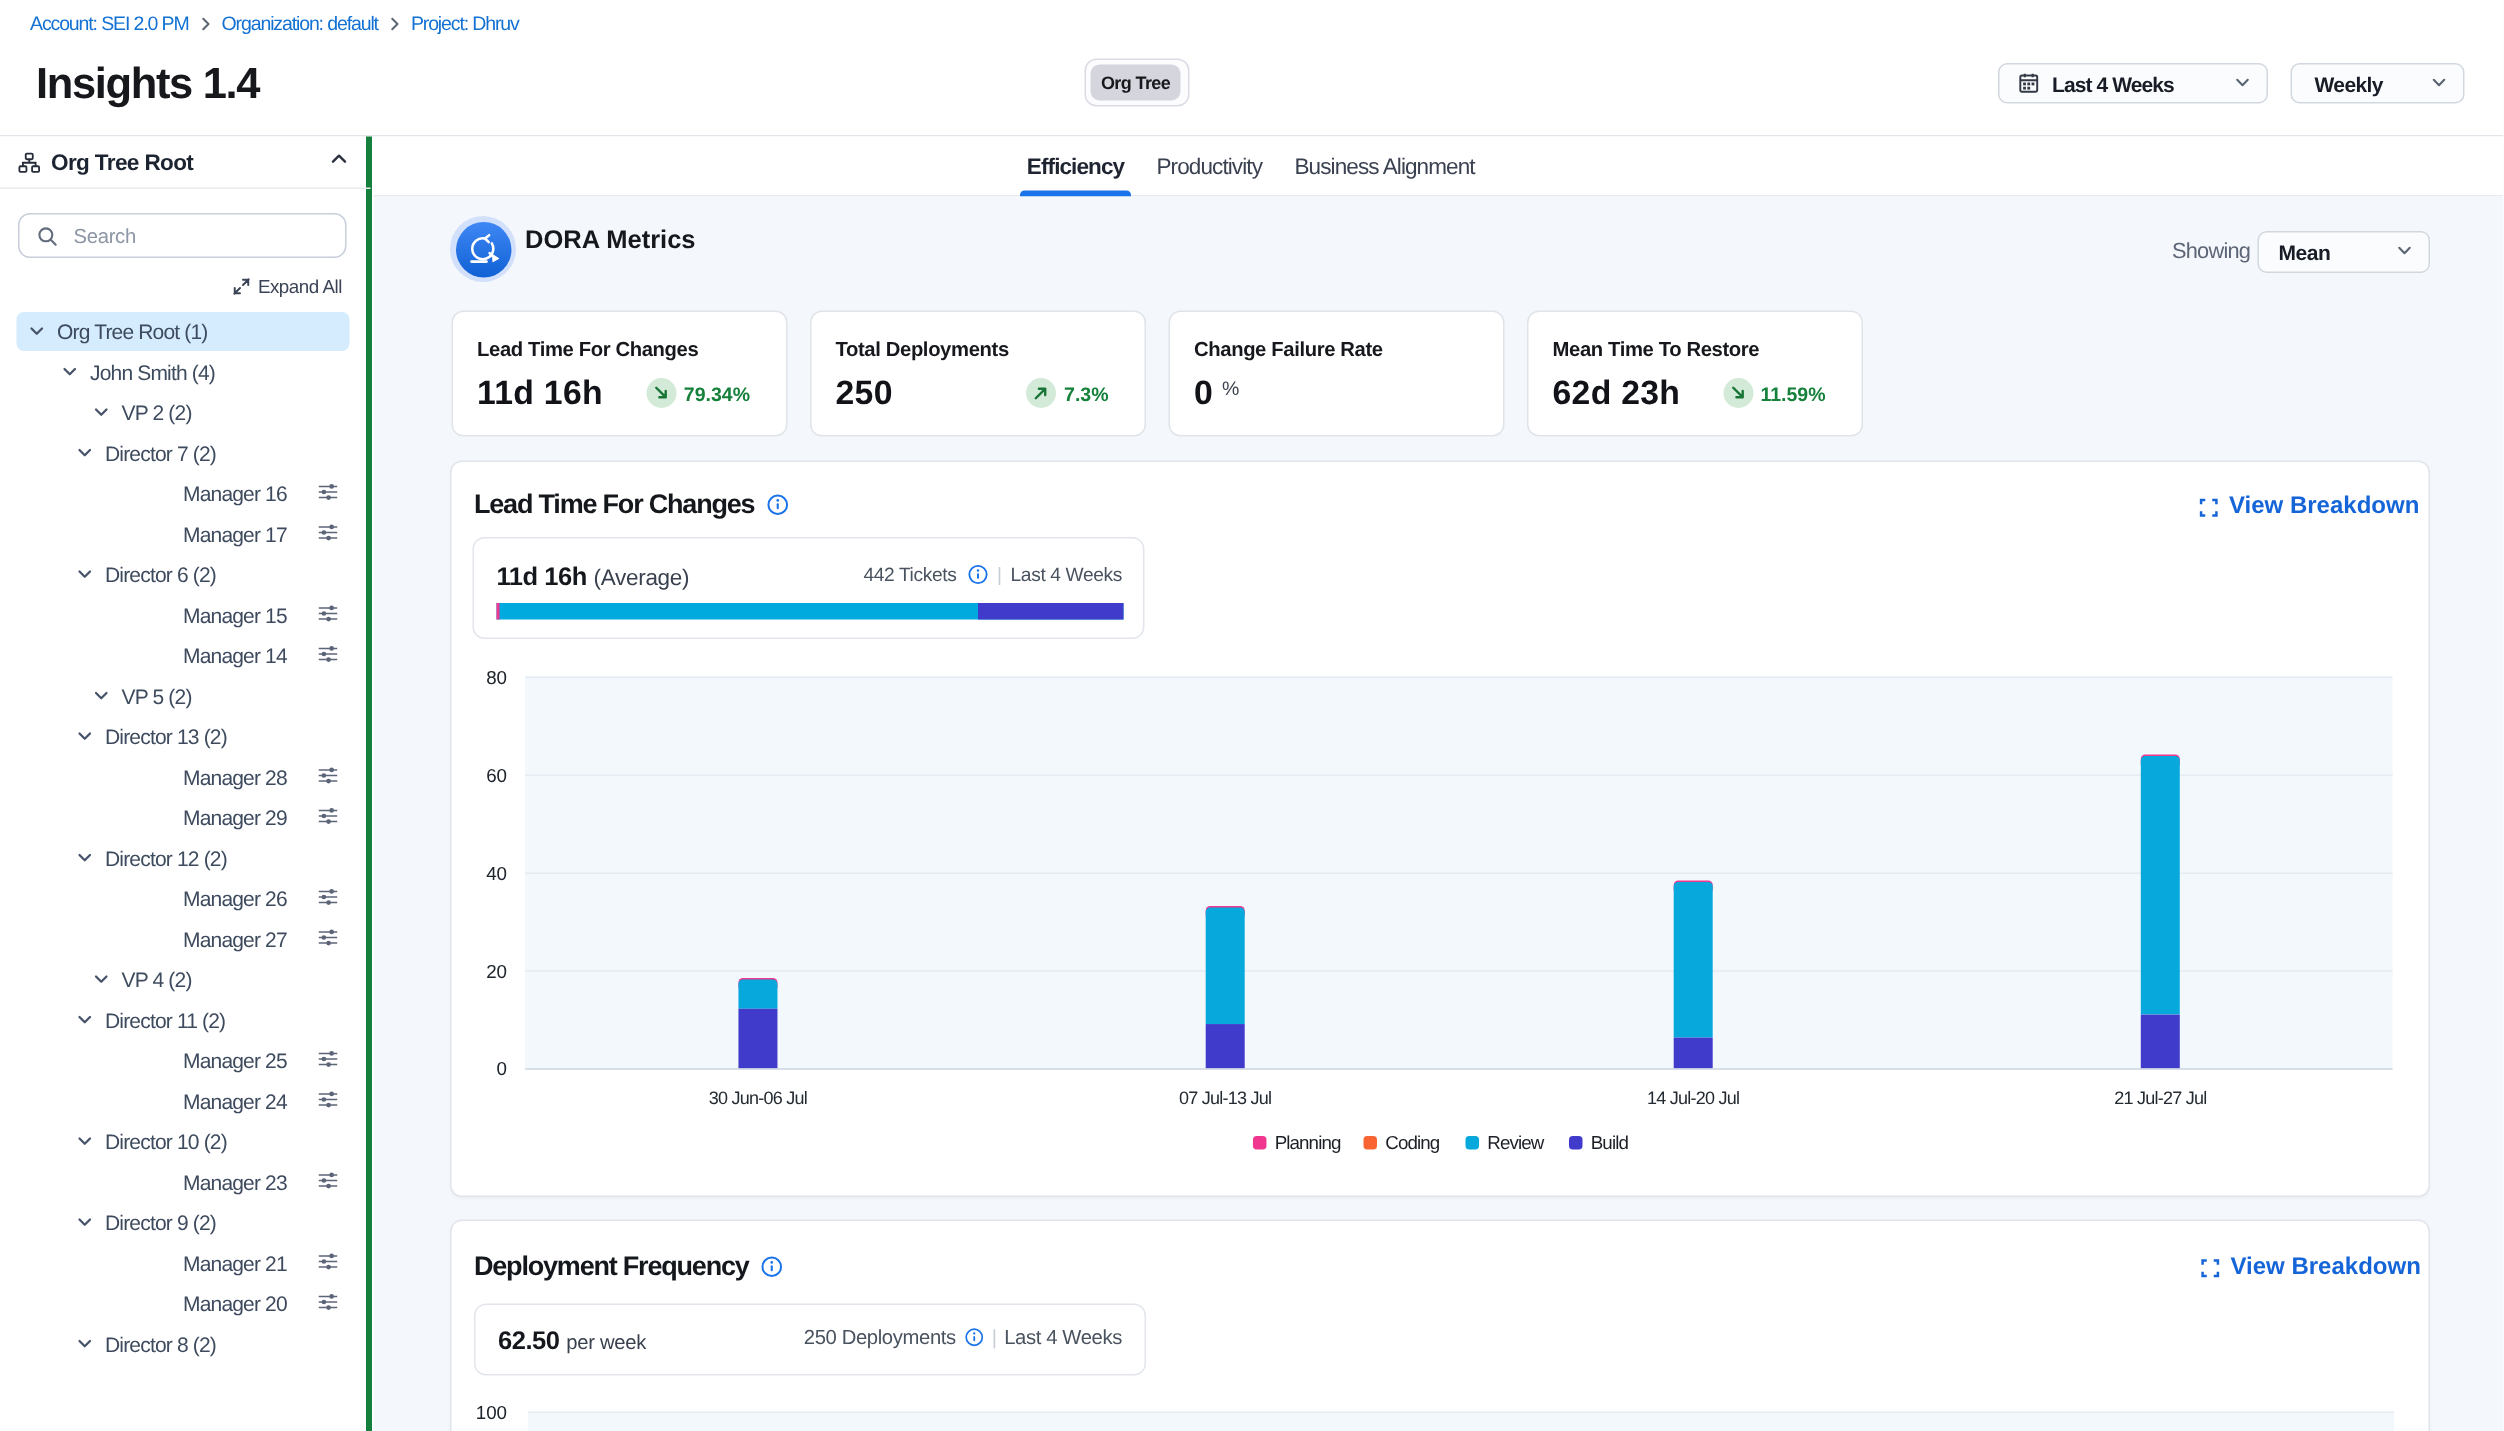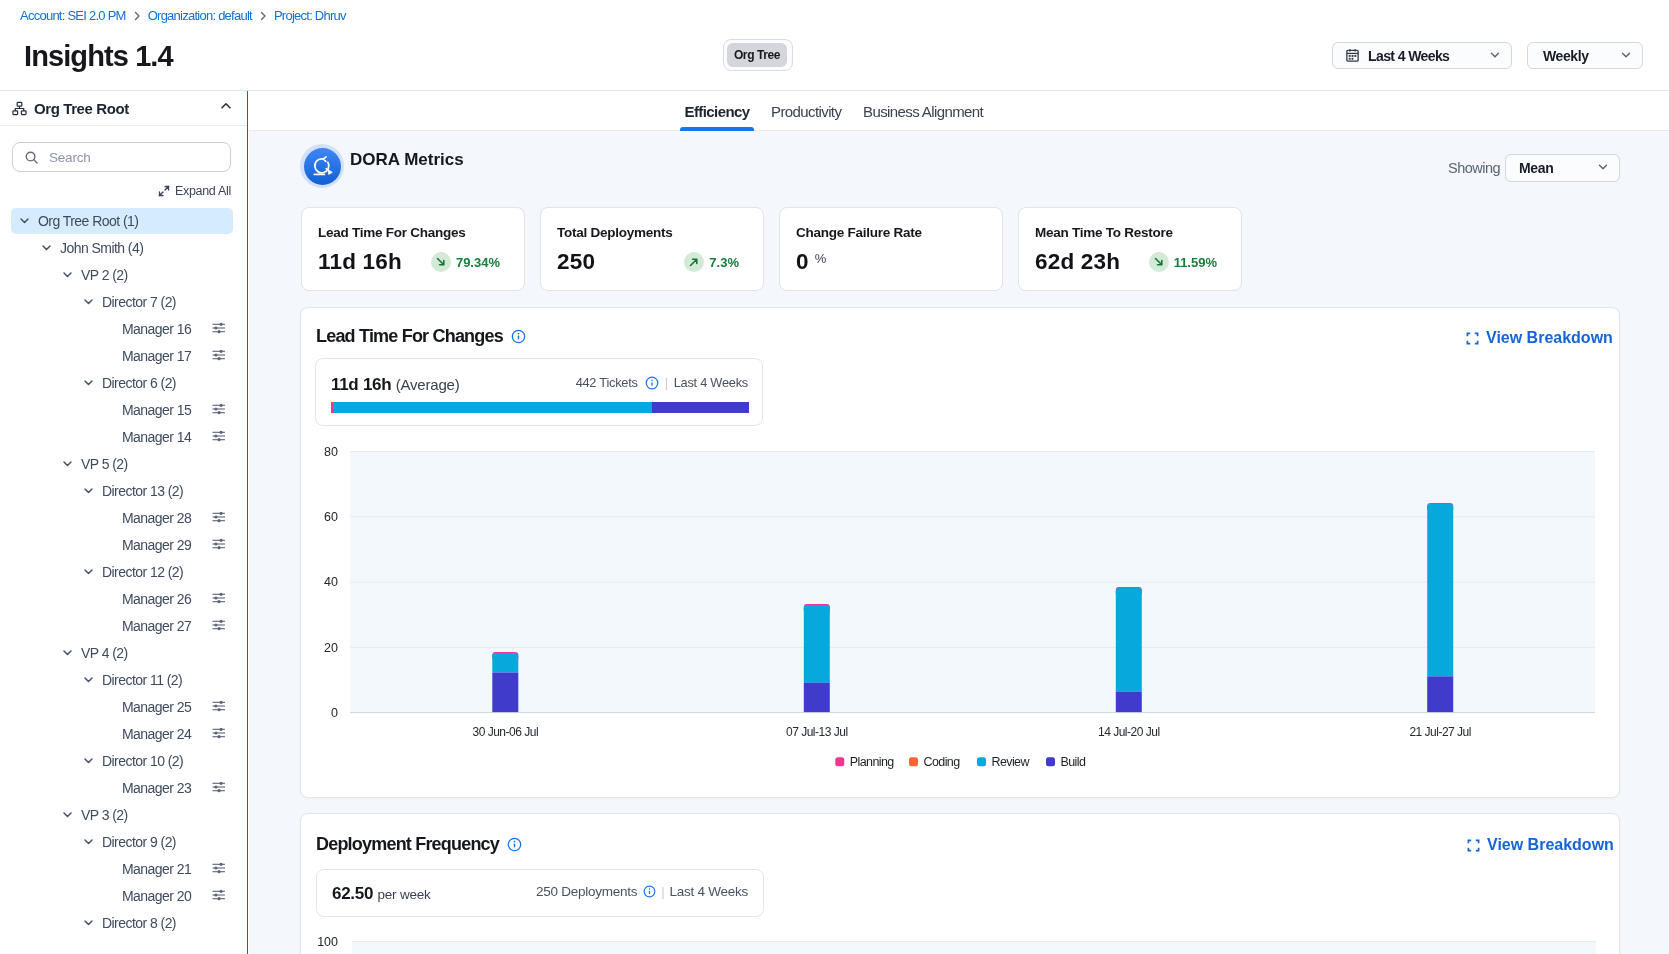--- a/index.html
+++ b/index.html
@@ -12,32 +12,32 @@
 #crumb .sep{margin:0 6px;display:flex;align-items:center}
 #title{left:24px;top:40px;font-size:29px;font-weight:bold;color:#17181c;letter-spacing:-0.9px}
 #seg{left:723px;top:39px;width:70px;height:32px;background:#fcfcfe;border:1px solid #d9dce4;border-radius:8px}
 #segin{left:727px;top:43px;width:60px;height:24px;background:#d4d5dd;border-radius:6px;font-size:12px;font-weight:bold;color:#17181c;display:flex;align-items:center;justify-content:center;letter-spacing:-0.4px}
 .sel{background:#fbfcfd;border:1px solid #d2d8e0;border-radius:6px;display:flex;align-items:center;color:#171c26}
 .sel .chev{margin-left:auto}
 #sel1{left:1332px;top:42px;width:180px;height:27px;padding:0 10px 0 12px;font-size:14px;font-weight:bold;letter-spacing:-0.6px}
 #sel2{left:1527px;top:42px;width:116px;height:27px;padding:0 10px 0 15px;font-size:14px;font-weight:bold;letter-spacing:-0.4px}
 #topline{left:0;top:90px;width:1669px;height:1px;background:#e2e5ea}
 
-#side{left:0;top:91px;width:248px;height:863px;background:#fff;border-right:1px solid #15803d}
+#side{left:0;top:91px;width:248px;height:863px;background:#fff;border-right:4px solid #15803d}
 #sidehead{left:0;top:0;width:247px;height:35px;border-bottom:1px solid #e9ebef;display:flex;align-items:center;padding:0 14px 0 12px}
 #sidehead .t{font-size:15px;font-weight:bold;color:#1b2430;margin-left:7px;letter-spacing:-0.4px}
 #sidehead .up{margin-left:auto}
 #search{left:12px;top:51px;width:219px;height:30px;border:1px solid #c8cfda;border-radius:8px;display:flex;align-items:center;padding:0 10px 0 11px}
 #search .ph{font-size:13.5px;color:#8d96a5;margin-left:10px;letter-spacing:-0.2px}
 #expand{right:16px;top:93px;display:flex;align-items:center;font-size:12.5px;color:#3b4456;letter-spacing:-0.3px}
 #expand svg{margin-right:5px}
 #tree{left:0;top:116px;width:247px}
 .trow{height:27px;display:flex;align-items:center;font-size:14px;color:#3e4b5e;position:relative;letter-spacing:-0.55px}
 .trow .chev{flex:0 0 auto;margin-right:7px;display:flex}
-.l0{padding-left:18px}.l1{padding-left:40px}.l2{padding-left:61px}.l3{padding-left:82px}.l4{padding-left:122px}
+.l0{padding-left:18px}.l1{padding-left:40px}.l2{padding-left:61px}.l3{padding-left:50px}.l4{padding-left:122px}
 .selbg{left:11px;top:117px;width:222px;height:26px;background:#d4ecfd;border-radius:5px}
 .fic{position:absolute;right:22px;top:7px}
 
 #tabbar{left:249px;top:91px;width:1420px;height:40px;background:#fff;border-bottom:1px solid #e8ebef}
 .tab{position:absolute;top:0;height:40px;display:flex;align-items:center;font-size:15px;color:#3a4150;letter-spacing:-0.6px}
 #tab1{left:680px;top:91px;width:74px;font-weight:bold;color:#1f2530;justify-content:center}
 #tab2{left:771px;top:91px}
 #tab3{left:863px;top:91px}
 #tabul{left:680px;top:127px;width:74px;height:4px;background:#1a73e8;border-radius:3px 3px 0 0}
 #content{left:249px;top:131px;width:1420px;height:823px;background:#f4f7fb}
@@ -343,28 +343,20 @@
       <div class="trow l4">
           <span>Manager 23</span>
           <svg class="fic" width="13" height="12" viewBox="0 0 14 13">
             <path d="M0.5 2.5 H14" stroke="#5c6578" stroke-width="1.2"></path>
             <circle cx="9.8" cy="2.5" r="1.7" fill="#5c6578"></circle>
             <path d="M0.5 6.5 H14" stroke="#5c6578" stroke-width="1.2"></path>
             <circle cx="4.2" cy="6.5" r="1.7" fill="#5c6578"></circle>
             <path d="M0.5 10.5 H14" stroke="#5c6578" stroke-width="1.2"></path>
             <circle cx="7.6" cy="10.5" r="1.7" fill="#5c6578"></circle>
           </svg>
-        </div>
-      <div class="trow l2">
-          <span class="chev">
-            <svg width="13" height="13" viewBox="0 0 13 13">
-              <path d="M3 5 L6.5 8.5 L10 5" fill="none" stroke="#46536a" stroke-width="1.5" stroke-linecap="round" stroke-linejoin="round"></path>
-            </svg>
-          </span>
-          <span>VP 3 (2)</span>
         </div>
       <div class="trow l3">
           <span class="chev">
             <svg width="13" height="13" viewBox="0 0 13 13">
               <path d="M3 5 L6.5 8.5 L10 5" fill="none" stroke="#46536a" stroke-width="1.5" stroke-linecap="round" stroke-linejoin="round"></path>
             </svg>
           </span>
           <span>Director 9 (2)</span>
         </div>
       <div class="trow l4">

